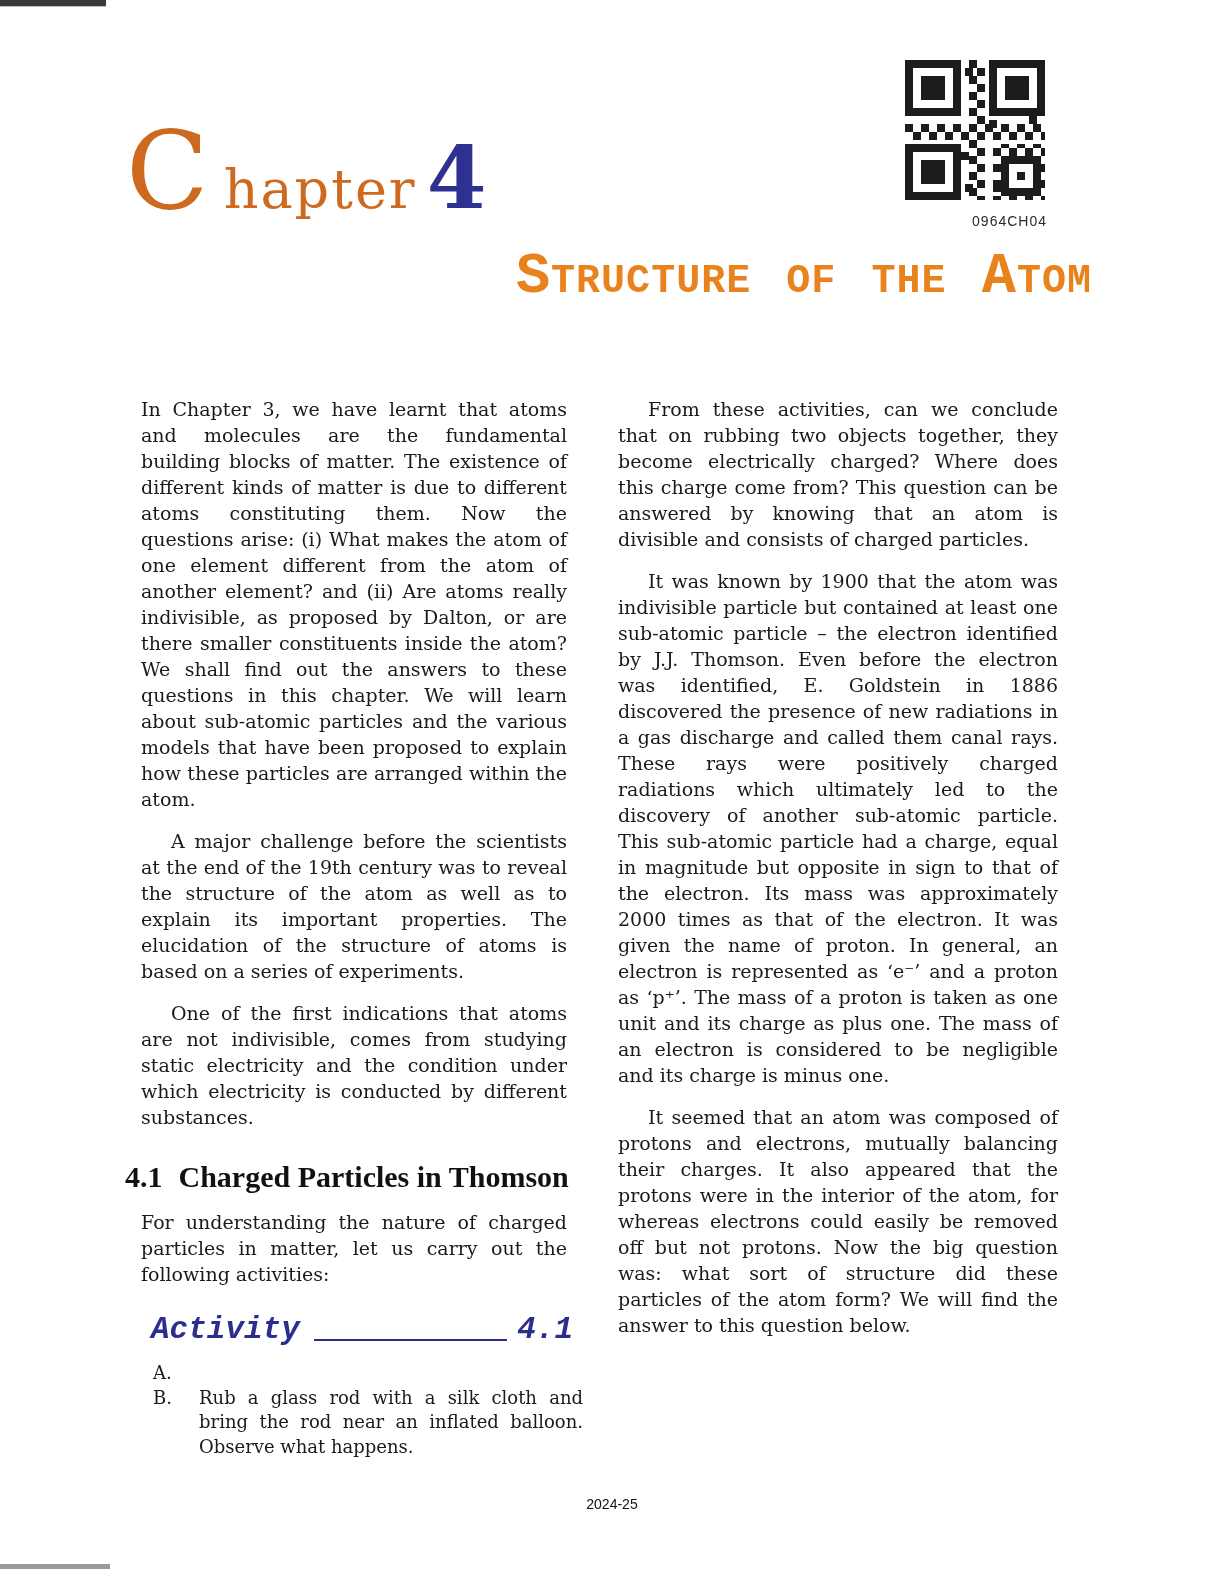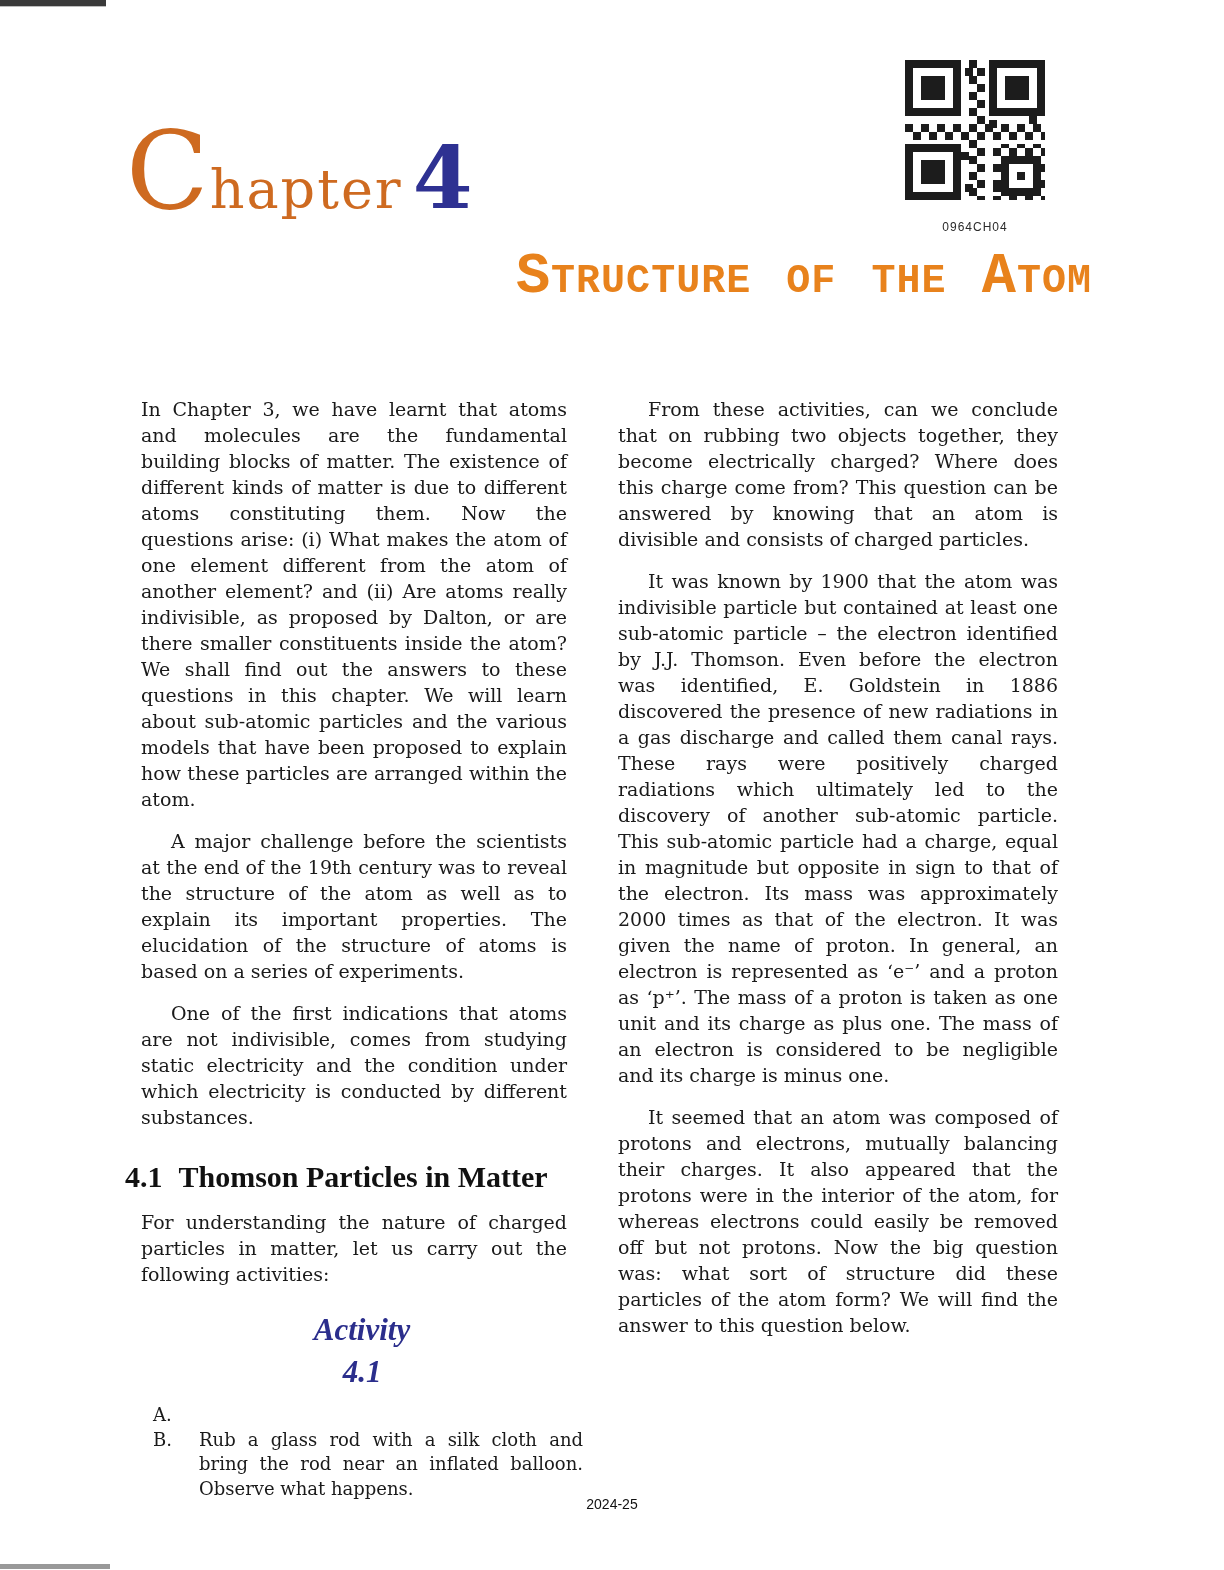--- a/index.html
+++ b/index.html
@@ -4,47 +4,47 @@
 <style>
   html,body{margin:0;padding:0;background:#ffffff;}
   .page{position:relative;width:1224px;height:1570px;background:#ffffff;overflow:hidden;
         font-family:"DejaVu Serif",serif;color:#1a1a1a;}
   .print-bar-top{position:absolute;left:0;top:0;width:106px;height:6px;background:#3a3a3a;border-bottom:1px solid #bdbdbd;}
   .print-bar-bottom{position:absolute;left:0;top:1564px;width:110px;height:5px;background:#999;}
 
   
   .chapter-head{position:absolute;left:126px;top:117px;display:flex;align-items:baseline;line-height:1;}
   .chapter-c{font-size:108px;color:#CE6A20;font-weight:400;}
-  .chapter-rest{font-size:54px;color:#CE6A20;letter-spacing:2px;margin-left:1px;}
+  .chapter-rest{font-size:54px;color:#CE6A20;letter-spacing:2px;margin-left:15px;}
   .chapter-num{font-size:86px;font-weight:bold;color:#2E3192;margin-left:10px;font-family:"DejaVu Serif",serif;}
 
   
   .qr-block{position:absolute;left:903px;top:60px;width:144px;text-align:center;}
-  .qr-caption{margin-top:16px;font-family:"Liberation Sans",sans-serif;font-size:12px;color:#2b2b2b;letter-spacing:1px;}
+  .qr-caption{margin-top:9px;font-family:"Liberation Sans",sans-serif;font-size:14px;color:#2b2b2b;letter-spacing:1px;text-align:right;}
 
   
   .chapter-title{position:absolute;right:132px;top:246px;font-family:Liberation Mono, monospace;
     font-weight:bold;font-variant:small-caps;font-size:57px;line-height:1.1;color:#E8821C;
     letter-spacing:1px;white-space:nowrap;}
 
   
   .col{position:absolute;top:380px;font-size:19px;line-height:26px;text-align:justify;}
   .col-left{left:125px;width:458px;}
   .col-right{left:602px;width:472px;}
   .col p{margin:16px;}
   .col p.indent{text-indent:30px;}
 
   
   .section-head{display:flex;align-items:baseline;gap:16px;margin:30px 0 16px 0;
     font-family:"Liberation Serif",serif;font-weight:bold;font-size:30px;color:#111;white-space:nowrap;line-height:1.1;}
 
   
   .activity{margin-top:26px;}
-  .activity-head{display:flex;align-items:center;margin:0 10px 14px 26px;
-    font-family:Liberation Serif, serif;font-style:italic;font-weight:bold;font-size:31px;color:#2B2E8C;line-height:1.1;flex-direction:column;}
+  .activity-head{display:flex;align-items:flex-end;margin:0 10px 14px 26px;
+    font-family:Liberation Mono, monospace;font-style:italic;font-weight:bold;font-size:31px;color:#2B2E8C;line-height:1.1;}
   .activity-rule{flex:1;border-bottom:2px solid #2B2E8C;margin:0 10px 6px 14px;}
   .activity-item{display:flex;margin-left:28px;font-size:18px;line-height:24.5px;}
   .activity-marker{flex:0 0 46px;}
   .activity-text{flex:1;text-align:justify;}
 
   
   .footer{position:absolute;left:0;top:1496px;width:100%;text-align:center;
     font-family:"Liberation Sans",sans-serif;font-size:14px;color:#111;}
 </style>
 </head>
@@ -98,21 +98,21 @@
 
   <div class="chapter-title">Structure of the Atom</div>
 
   <div class="col col-left">
     <p>In Chapter 3, we have learnt that atoms and molecules are the fundamental building blocks of matter. The existence of different kinds of matter is due to different atoms constituting them. Now the questions arise: (i) What makes the atom of one element different from the atom of another element? and (ii) Are atoms really indivisible, as proposed by Dalton, or are there smaller constituents inside the atom? We shall find out the answers to these questions in this chapter. We will learn about sub-atomic particles and the various models that have been proposed to explain how these particles are arranged within the atom.</p>
     <p class="indent">A major challenge before the scientists at the end of the 19th century was to reveal the structure of the atom as well as to explain its important properties. The elucidation of the structure of atoms is based on a series of experiments.</p>
     <p class="indent">One of the first indications that atoms are not indivisible, comes from studying static electricity and the condition under which electricity is conducted by different substances.</p>
 
     <div class="section-head">
       <span>4.1</span>
-      <span>Thomson Particles in Matter</span>
+      <span>Charged Particles in Thomson</span>
     </div>
 
     <p>For understanding the nature of charged particles in matter, let us carry out the following activities:</p>
 
     <div class="activity">
       <div class="activity-head">
         <span>Activity</span>
         <span class="activity-rule"></span>
         <span>4.1</span>
       </div>

